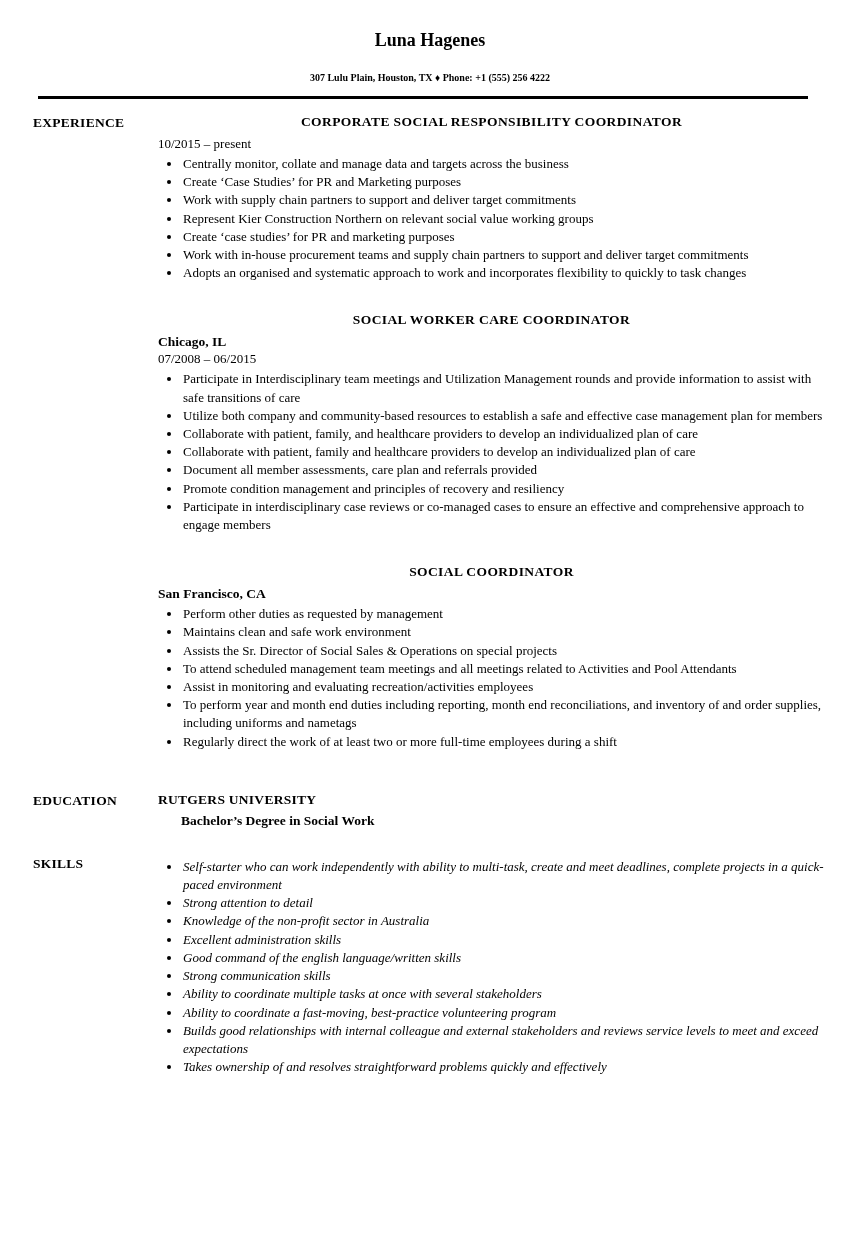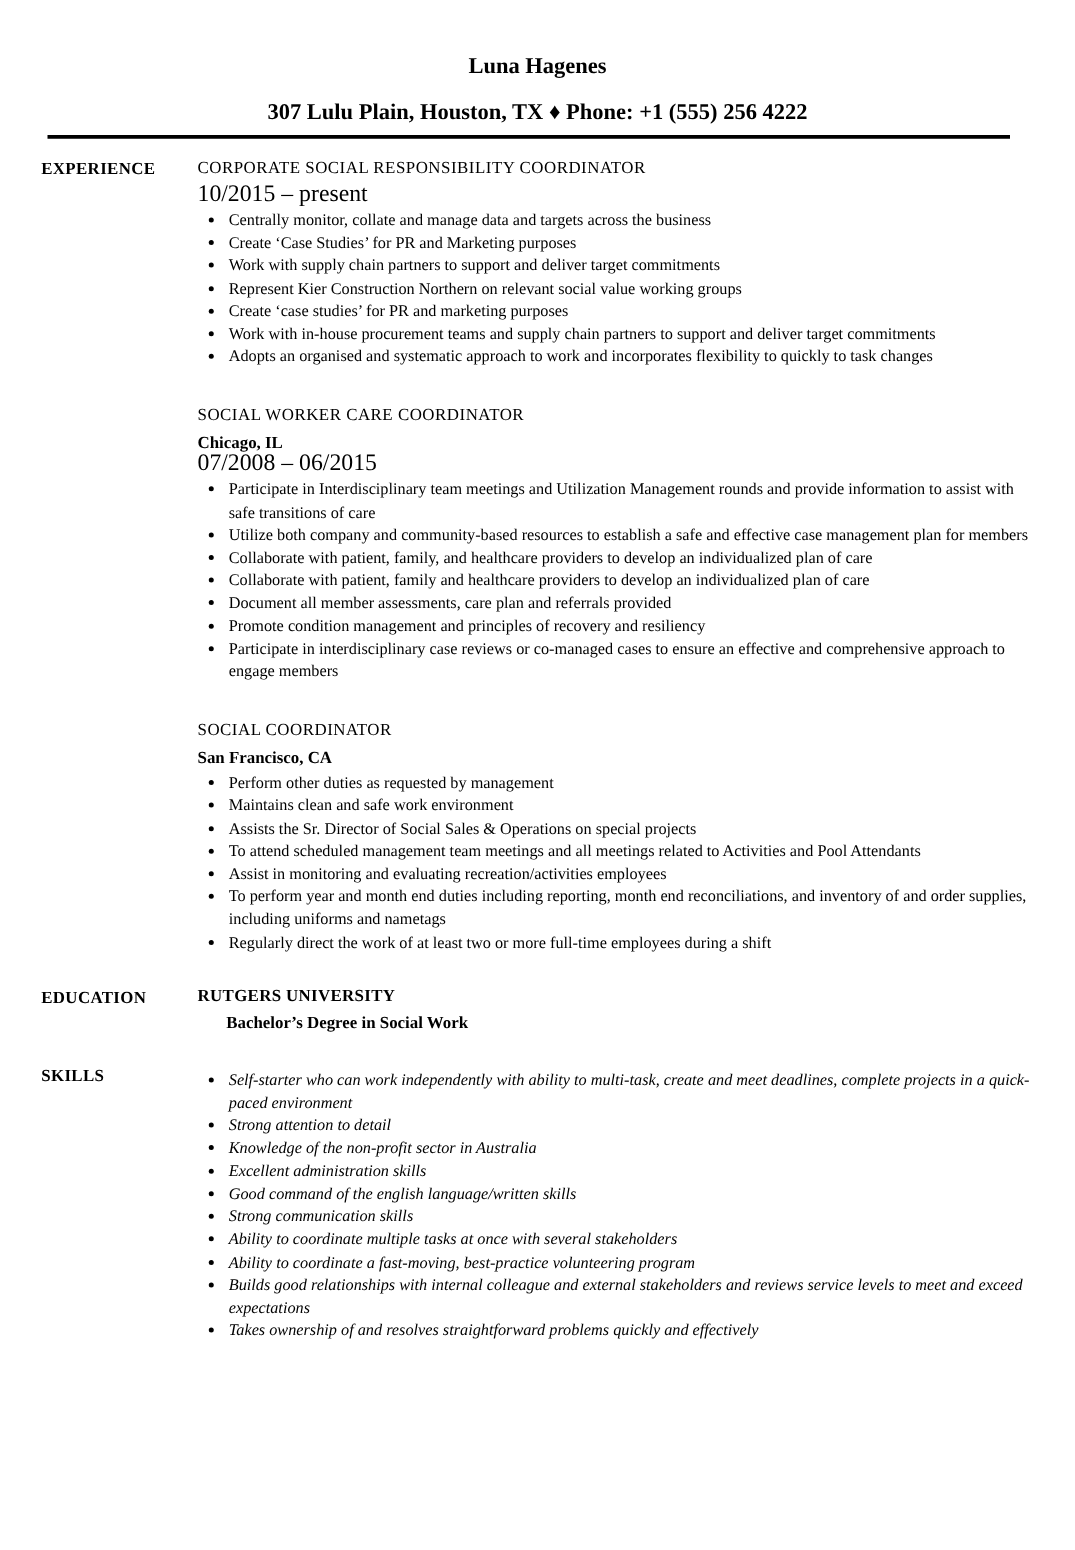--- a/index.html
+++ b/index.html
@@ -20,25 +20,25 @@
     box-sizing: border-box;
     padding-top: 26px;
     background: #ffffff;
   }
   
   .header { text-align: center; }
   .header .name {
     font-size: 18px;
     font-weight: bold;
     line-height: 20px;
-    margin: 16px;
+    margin: 4px;
   }
   .header .contact {
     margin-top: 20px;
-    font-size: 18px;
+    font-size: 10px;
     font-weight: bold;
     line-height: 15px;
   }
   .rule {
     margin: 11px 52px 0 38px;
     border: none;
     border-top: 3px solid #000000;
     height: 0;
   }
   
@@ -53,35 +53,36 @@
   .section + .section { margin-top: 26px; }
   .section-label {
     font-size: 13.5px;
     font-weight: bold;
     letter-spacing: 0.02em;
     line-height: 16px;
     padding-top: 1px;
   }
   
   .job { margin-bottom: 30px; }
-  .job:last-child { margin-bottom: 0; }
+  .job:last-child { margin-bottom: 15px; }
   .job-title {
     font-size: 13.5px;
-    font-weight: normal;
+    font-weight: bold;
     letter-spacing: 0.03em;
     line-height: 16px;
     margin: 0 0 6px 0;
+    text-align: center;
   }
   .job-location {
     font-size: 13.5px;
     font-weight: bold;
     line-height: 16px;
   }
   .job-dates {
-    font-size: 19px;
+    font-size: 13px;
     line-height: 16px;
     margin-top: 1px;
   }
   ul.bullets {
     margin: 3px 0 0 0;
     padding-left: 24px;
     list-style: disc outside;
   }
   ul.bullets li {
     font-size: 13px;

